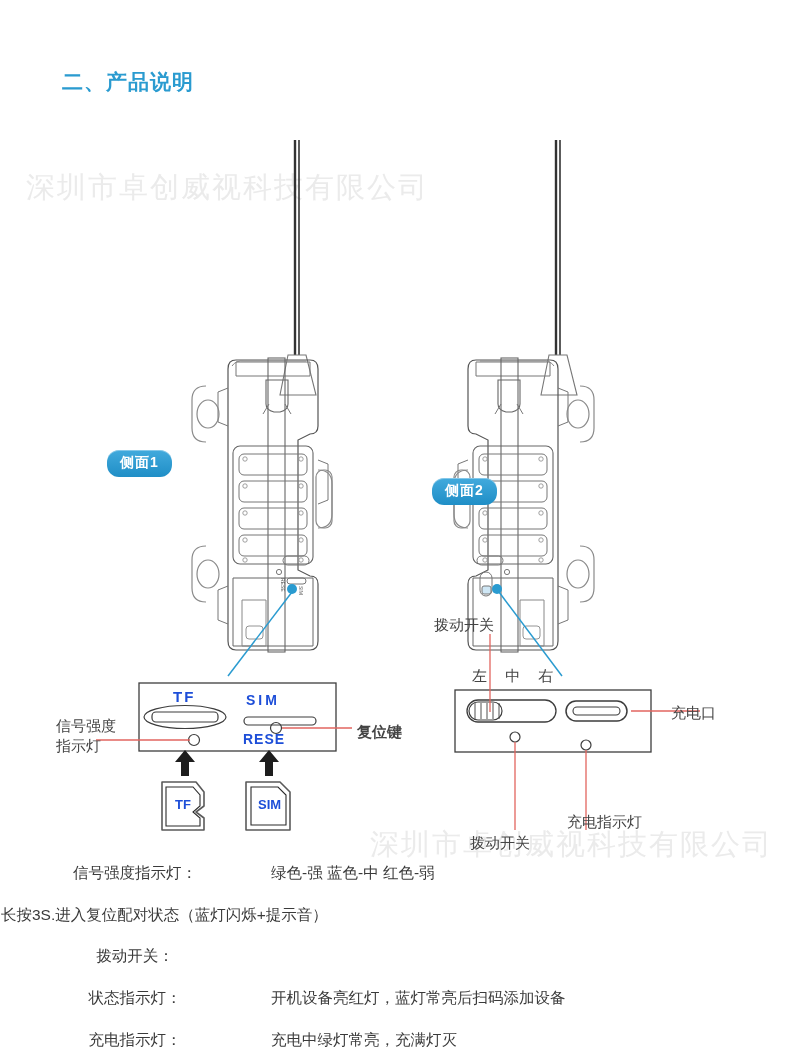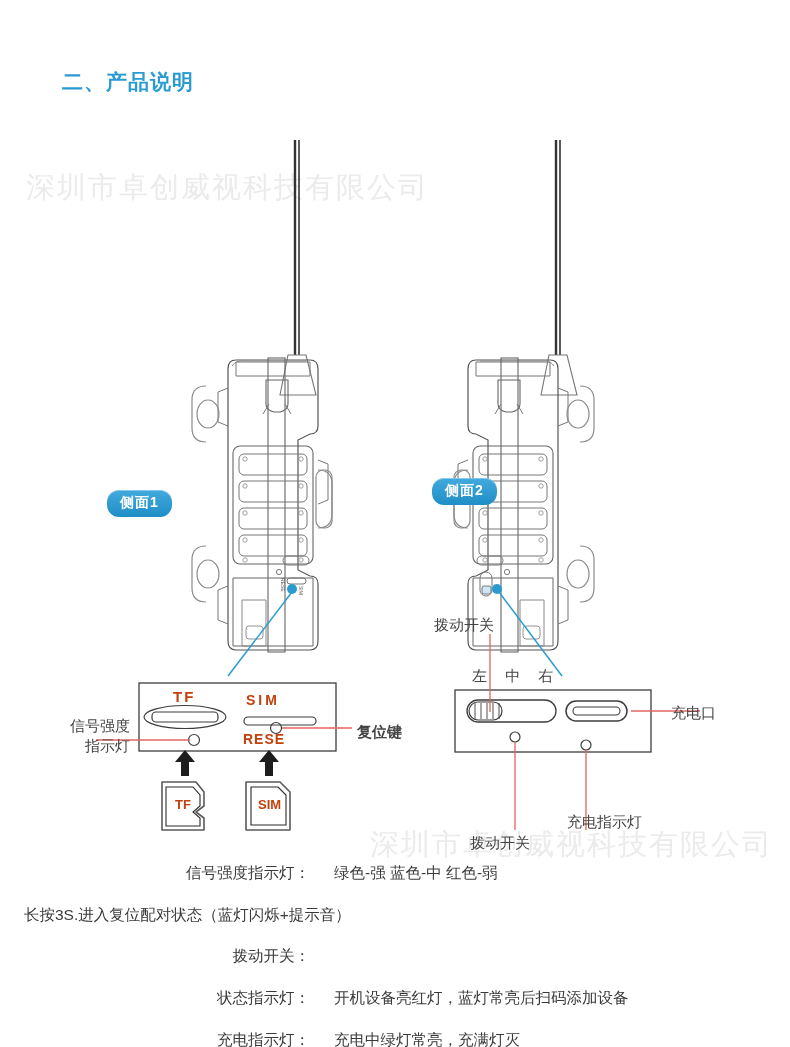--- a/index.html
+++ b/index.html
@@ -44,62 +44,62 @@
   .pill{
     position:absolute;
     background:linear-gradient(#42aadd,#1f8ec6);
     color:#fff;font-size:14px;font-weight:bold;
     padding:4px 13px 5px;
     border-radius:12px;
     z-index:6;
     letter-spacing:1px;
     box-shadow:0 1px 0 rgba(255,255,255,.35) inset;
   }
-  .pill-1{left:107px;top:490px;}
+  .pill-1{left:107px;top:450px;}
   .pill-2{left:404px;top:478px;margin-left:28px;}
 
   
   .lab{
     position:absolute;
     font-size:15px;
     color:#444;
     z-index:6;
     white-space:nowrap;
     line-height:1.35;
   }
-  .lab-signal{left:56px;top:716px;width:74px;white-space:normal;text-align:right;}
+  .lab-signal{left:56px;top:716px;width:74px;white-space:normal;text-align:left;}
   .lab-reset{left:357px;top:722px;font-weight:bold;}
   .lab-switch{left:434px;top:615px;}
   .lab-charge-port{left:671px;top:703px;}
   .lab-status-led{left:470px;top:833px;}
   .lab-charge-led{left:567px;top:812px;}
   .lab-lmr{left:472px;top:666px;font-size:15px;letter-spacing:7px;}
 
   .slot-lab{
     position:absolute;z-index:6;
     font-family:"Liberation Sans","DejaVu Sans",sans-serif;
-    color:#c2410c;
+    color:#1d4ed8;
   }
   .slot-tf{left:173px;top:688px;font-size:15px;font-weight:bold;letter-spacing:2px;}
   .slot-sim{left:246px;top:692px;font-size:14px;font-weight:bold;letter-spacing:3px;}
   .slot-rese{left:243px;top:731px;font-size:14px;font-weight:bold;letter-spacing:1px;}
   .card-tf-t{left:175px;top:797px;font-size:13px;font-weight:bold;}
   .card-sim-t{left:258px;top:797px;font-size:13px;font-weight:bold;}
 
   
   .specs{position:absolute;left:0;top:862px;width:790px;z-index:6;}
   .spec-row{
     display:flex;
     font-size:15.5px;
     color:#3a3a3a;
     margin-bottom:20px;
     line-height:1.4;
   }
-  .spec-row .k{text-align:right;white-space:nowrap;margin-left:40px;}
-  .spec-row .v{margin-left:24px;white-space:nowrap;}
+  .spec-row .k{text-align:center;white-space:nowrap;}
+  .spec-row .v{margin-left:1px;white-space:nowrap;}
   .r1 .k{width:270px;}
   .r2 .k{width:270px;}
   .r3 .k{width:270px;}
   .r4 .k{width:270px;}
   .r5 .k{width:270px;}
 </style>
 </head>
 <body>
 
 <div class="page">

